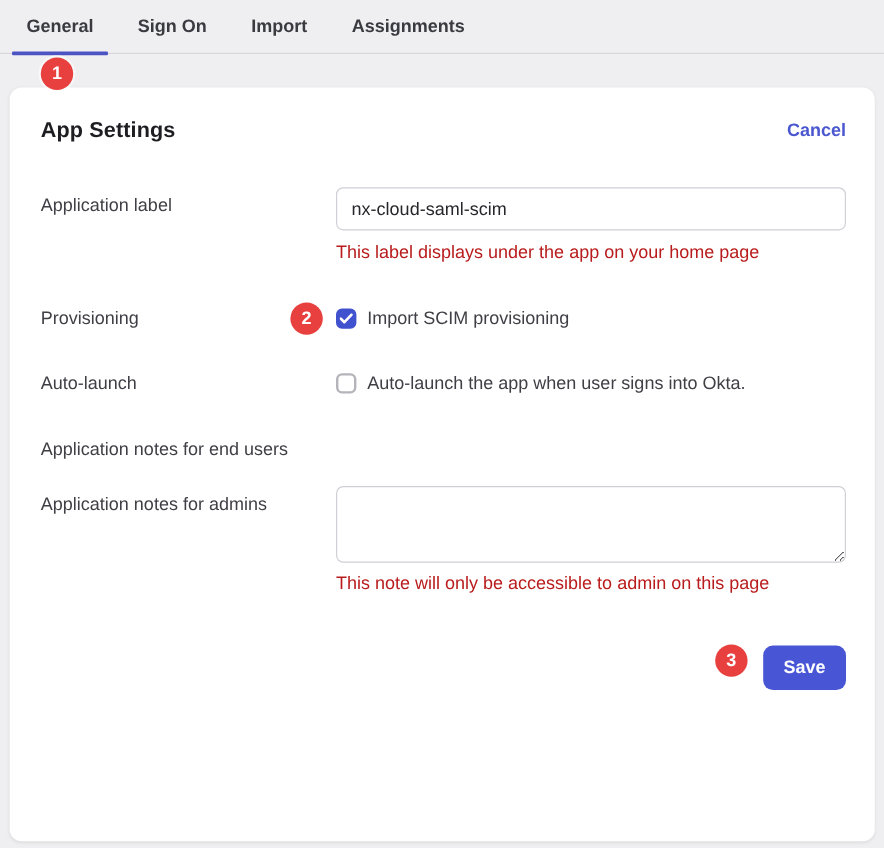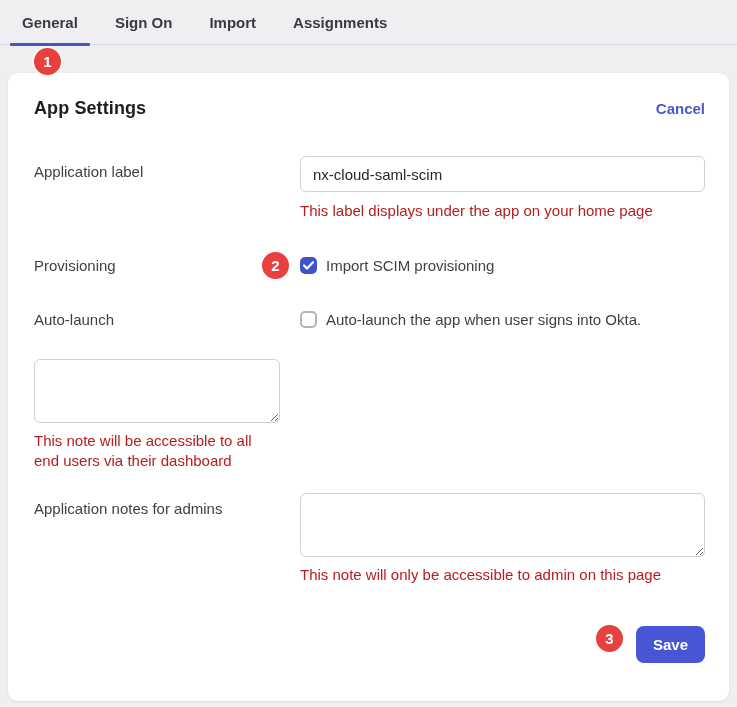--- a/index.html
+++ b/index.html
@@ -88,21 +88,20 @@
     color: #4a57cf;
     text-decoration: none;
     cursor: pointer;
   }
 
   
   .row {
     display: grid;
     grid-template-columns: 246px 1fr;
     align-items: center;
-    gap: 20px;
   }
   .row .field-label {
     font-size: 15px;
     color: #3f3f46;
     padding-right: 16px;
   }
   .row.top-align { align-items: start; }
   .row.top-align .field-label { padding-top: 7px; }
 
   .row-app-label   { margin-top: 37px; }
@@ -246,24 +245,21 @@
 
   <div class="row row-autolaunch">
     <div class="field-label">Auto-launch</div>
     <div class="check-row">
       <span class="checkbox"></span>
       <span class="check-label">Auto-launch the app when user signs into Okta.</span>
     </div>
   </div>
 
   <div class="row row-notes-users top-align">
-    <div>
-      <textarea class="textarea" style=""></textarea>
-      <div class="helper tight">This note will be accessible to all end users via their dashboard</div>
-    </div>
+    <div class="field-label">Application notes for end users</div>
   </div>
 
   <div class="row row-notes-admin top-align">
     <div class="field-label">Application notes for admins</div>
     <div>
       <textarea class="textarea" style=""></textarea>
       <div class="helper tight">This note will only be accessible to admin on this page</div>
     </div>
   </div>
 

